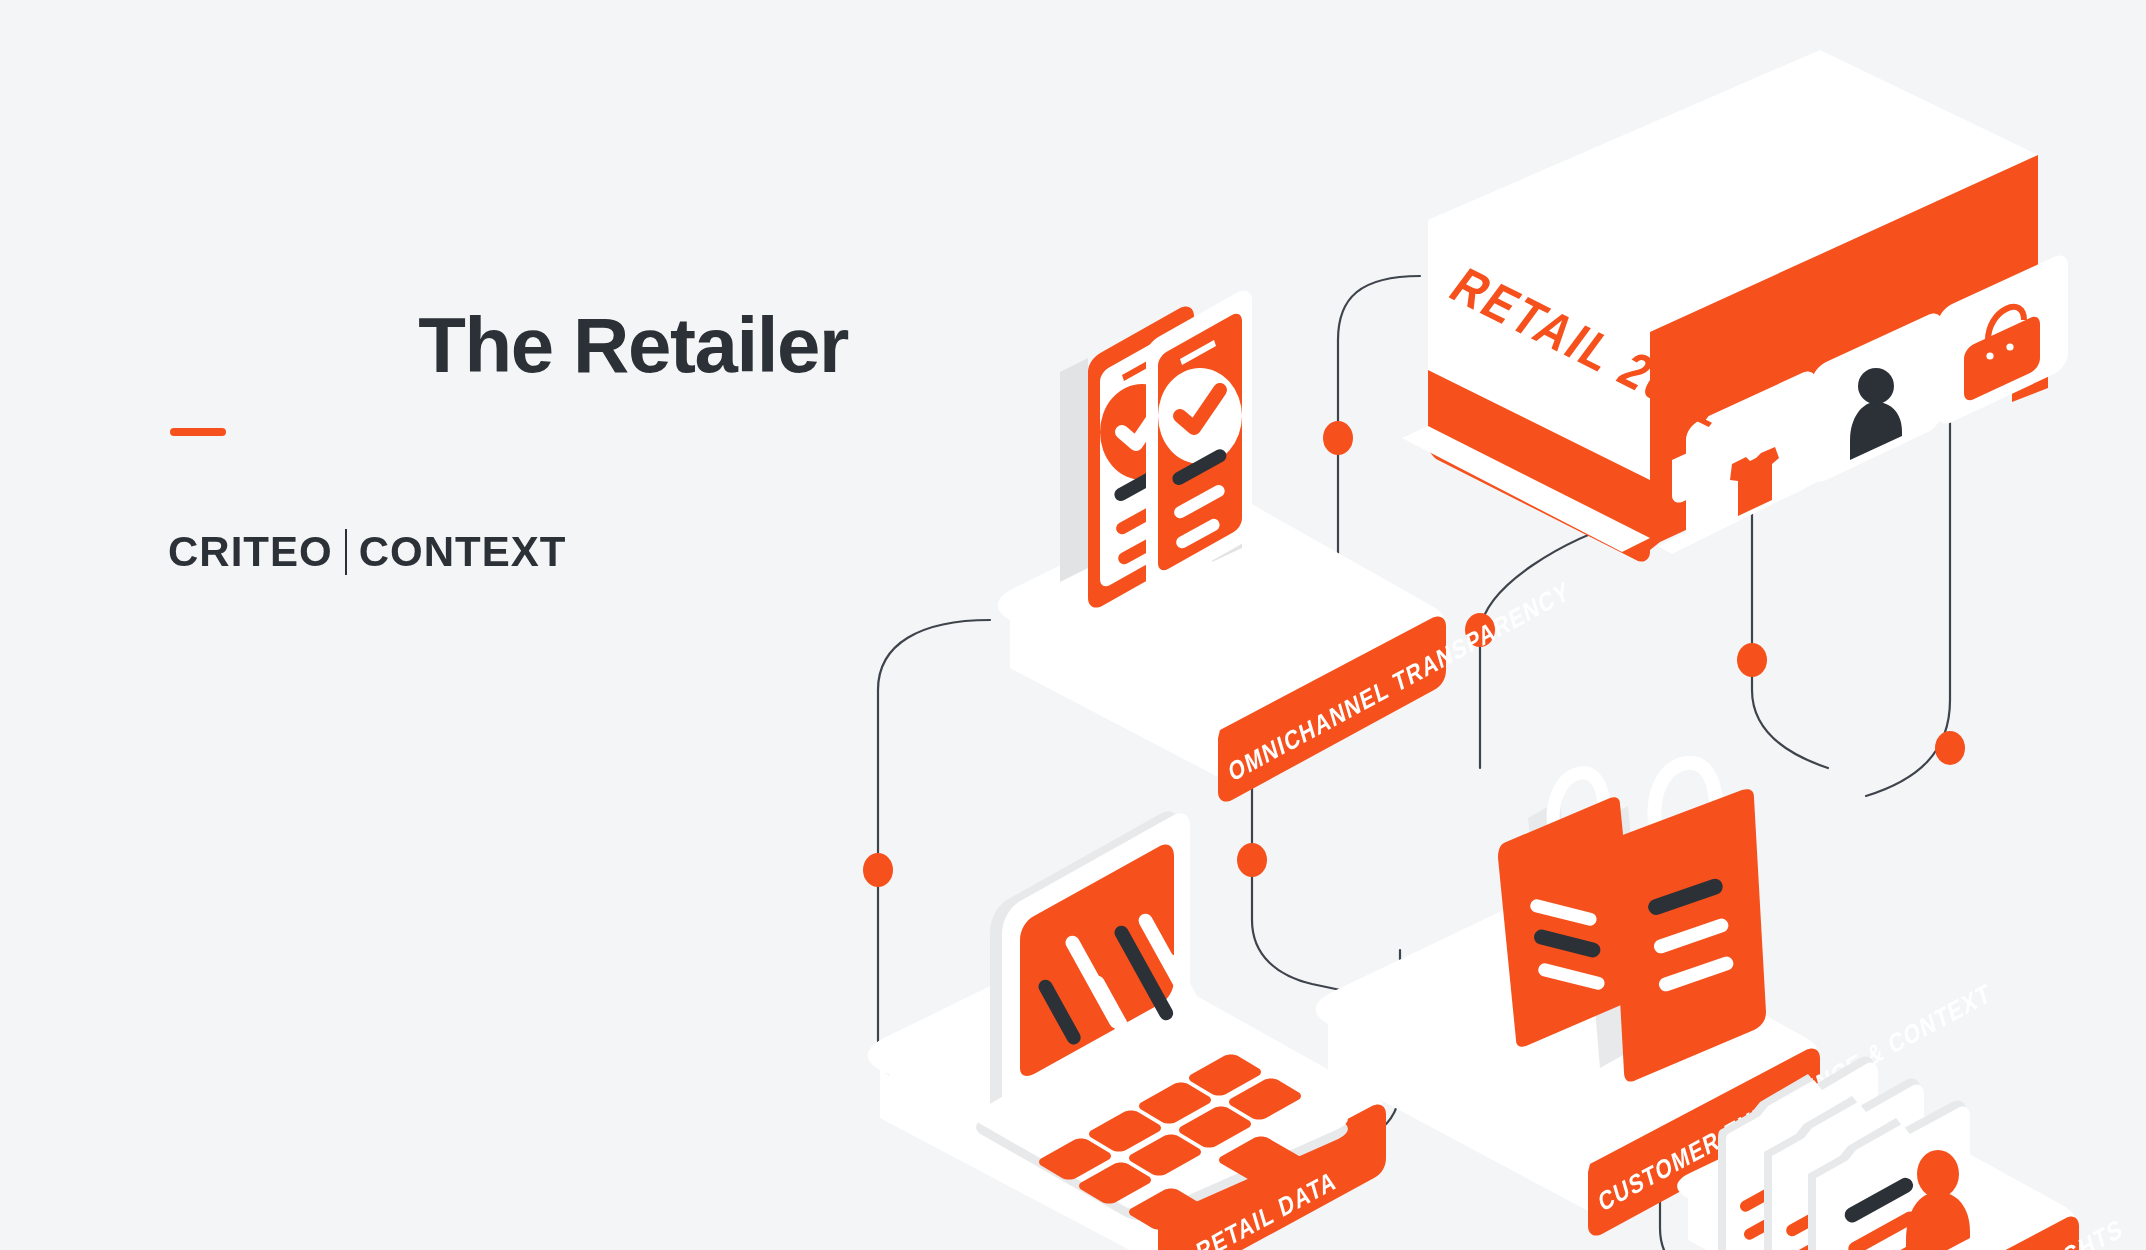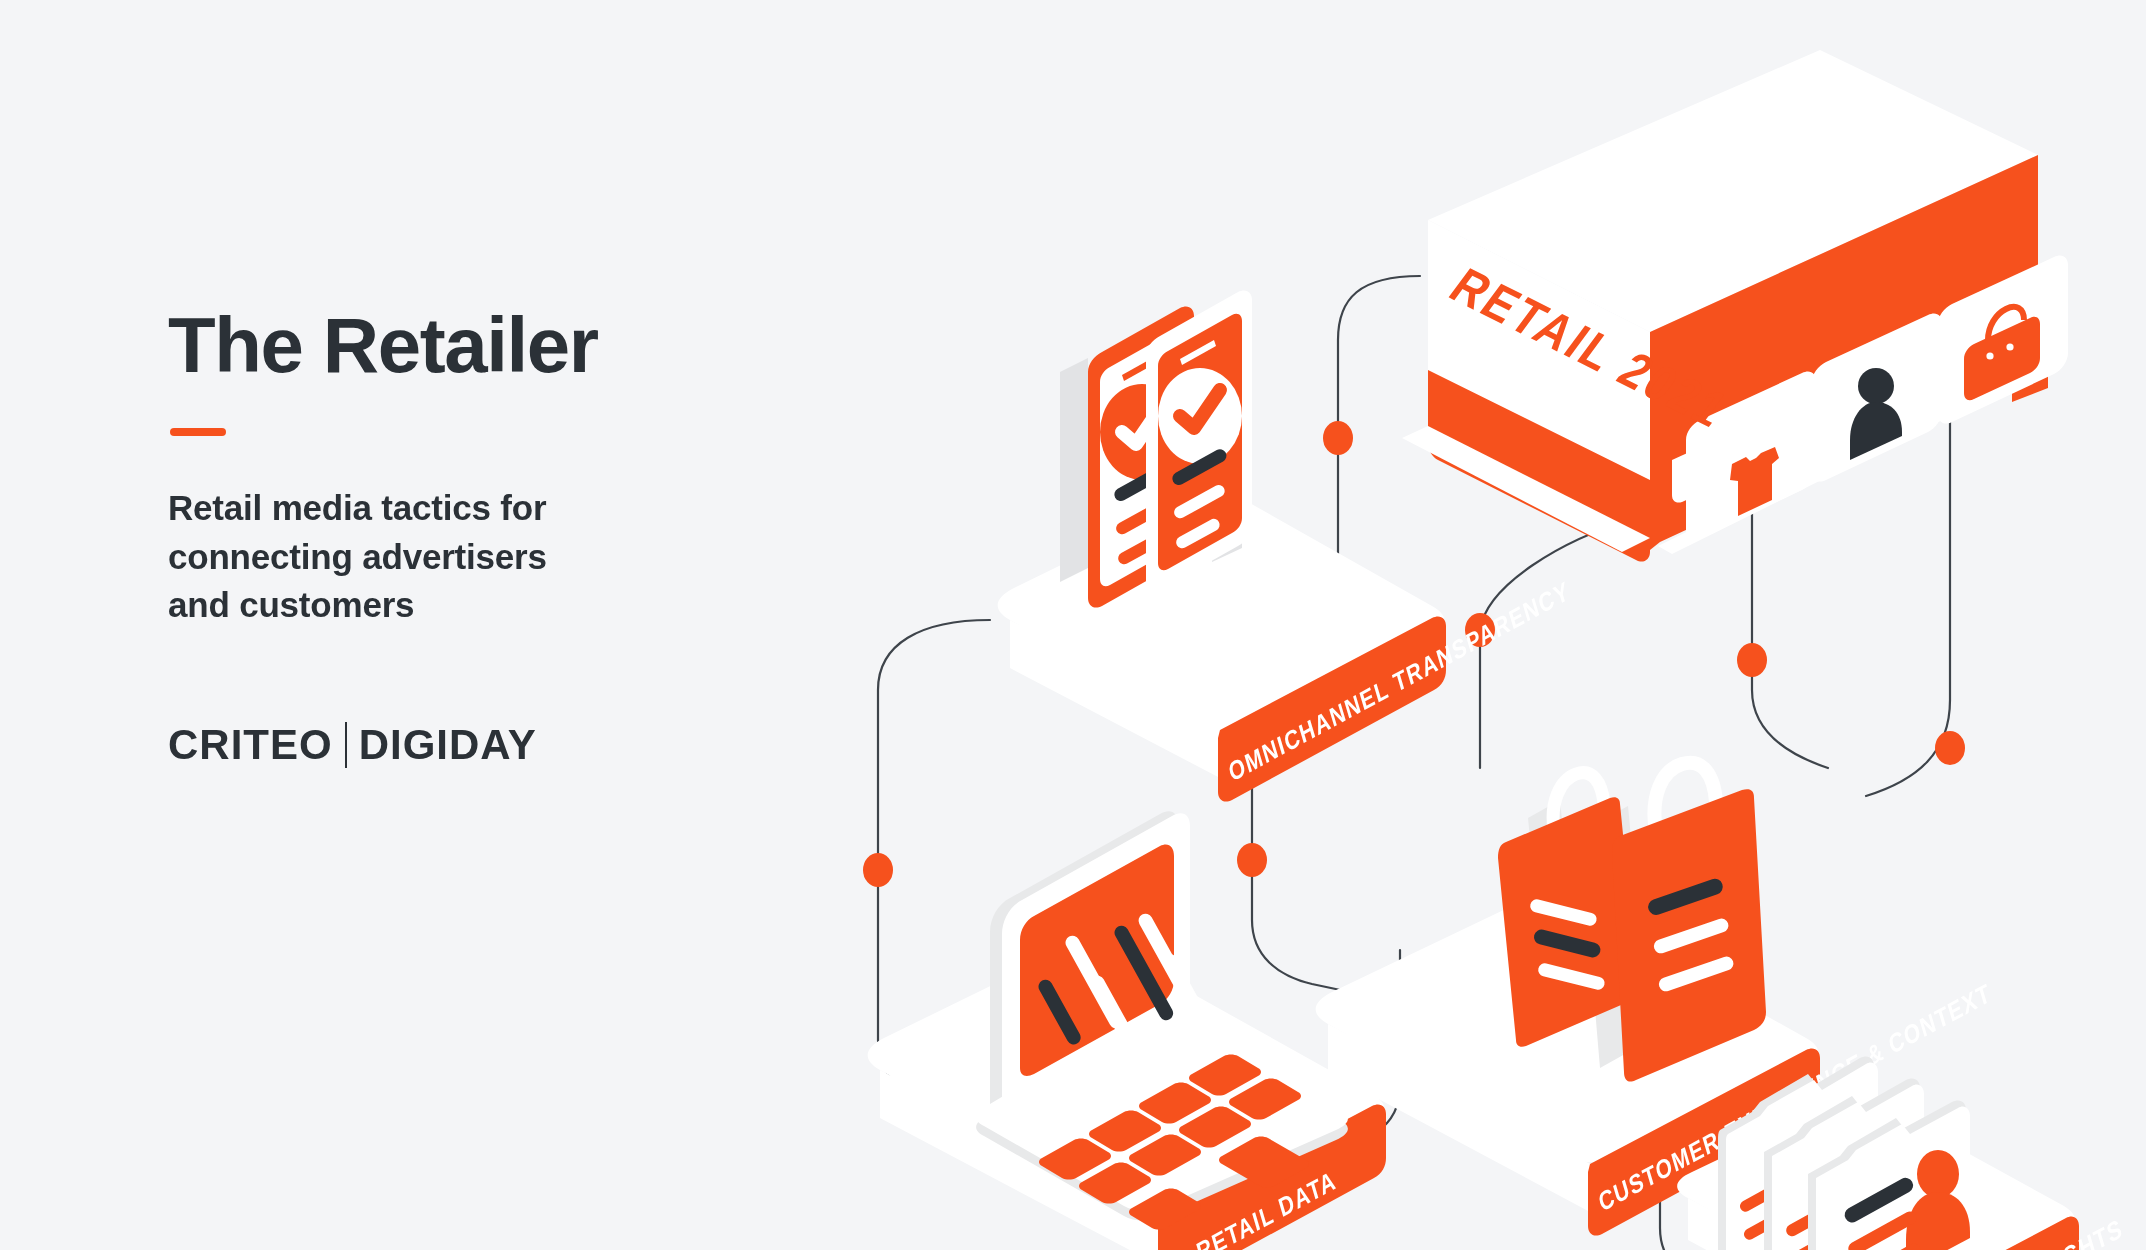--- a/index.html
+++ b/index.html
@@ -2,21 +2,21 @@
 <html><head>
 <meta charset="utf-8">
 <style>
   * { margin:0; padding:0; box-sizing:border-box; }
   html,body { width:2146px; height:1250px; overflow:hidden; }
   body {
     background:#f4f5f7;
     font-family:"Liberation Sans", sans-serif;
     position:relative;
   }
-  .stage { position:absolute; inset:0; width:2146px; height:1250px; }
+  .stage { position:absolute; inset:0; width:2146px; height:1250px;text-align:right; }
 
   
   .left-panel {
     position:absolute;
     left:168px; top:300px;
     width:680px;
   }
   .headline {
     font-size:78px;
     line-height:1.16;
@@ -64,29 +64,24 @@
 </head>
 <body>
 
 <div class="stage">
 
   <div class="left-panel">
     <h1 class="headline">
       <span>The Retailer</span><br>
     </h1>
     <div class="rule"></div>
-    <p class="subhead">
-      <span>Retail media tactics for</span><br>
-      <span>connecting advertisers</span><br>
-      <span>and customers</span>
-    </p>
     <div class="logo-row">
       <span class="logo-criteo">CRITEO</span>
       <span class="logo-divider"></span>
-      <span class="logo-digiday">DIGIDAY</span>
+      <span class="logo-digiday">CONTEXT</span>
     </div>
   </div>
 
   <div class="illo">
   <svg viewBox="0 0 1286 1210" xmlns="http://www.w3.org/2000/svg">
     <defs>
       <clipPath id="clipTile1">
             <rect x="0" y="0" width="1286" height="1210"></rect>
           </clipPath>
     </defs>

